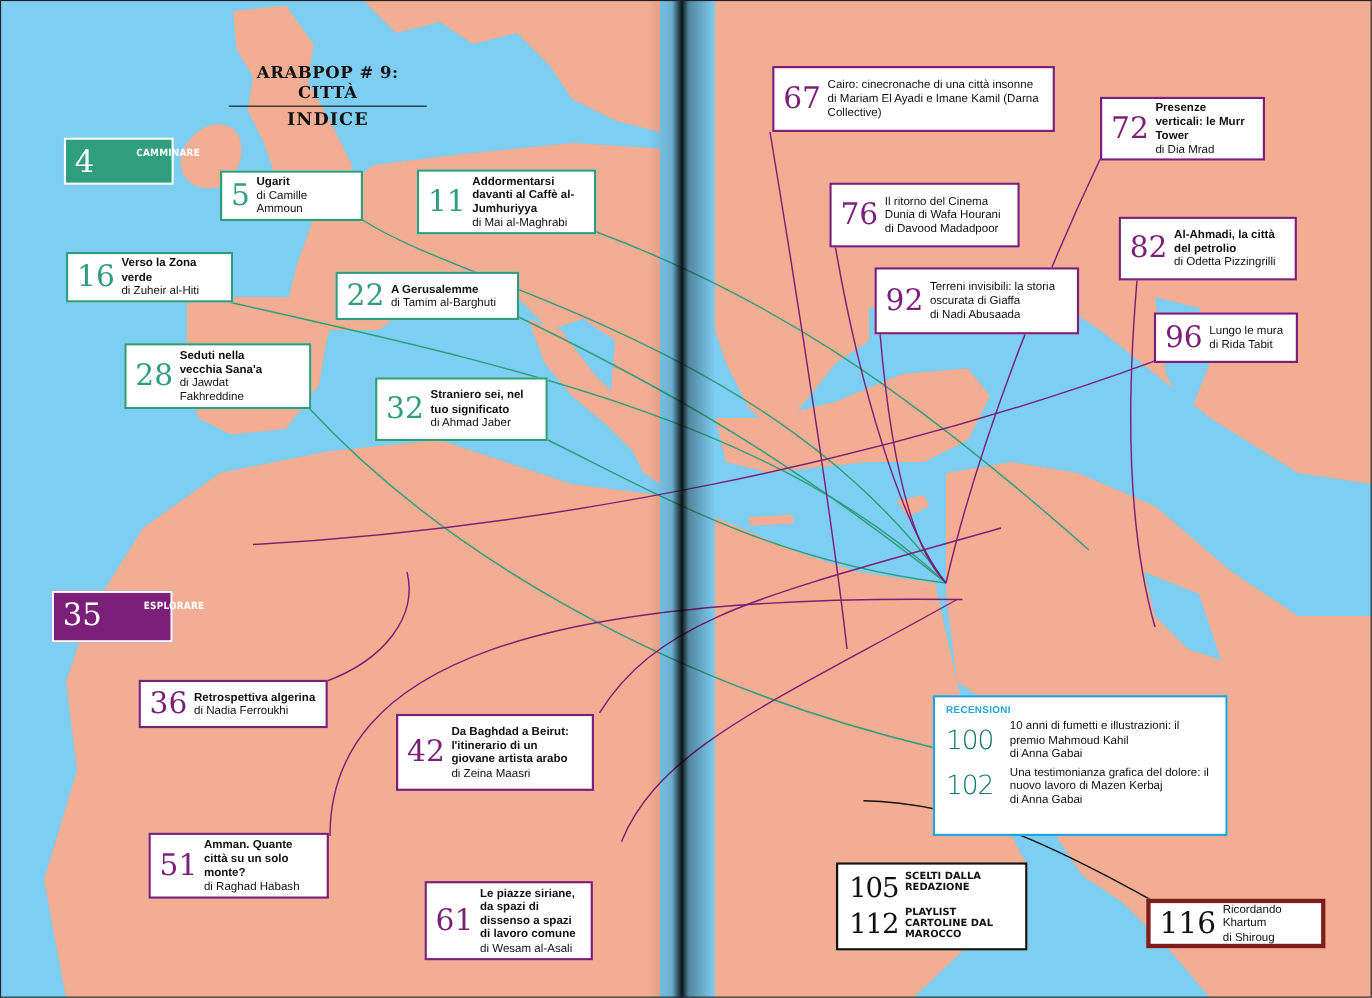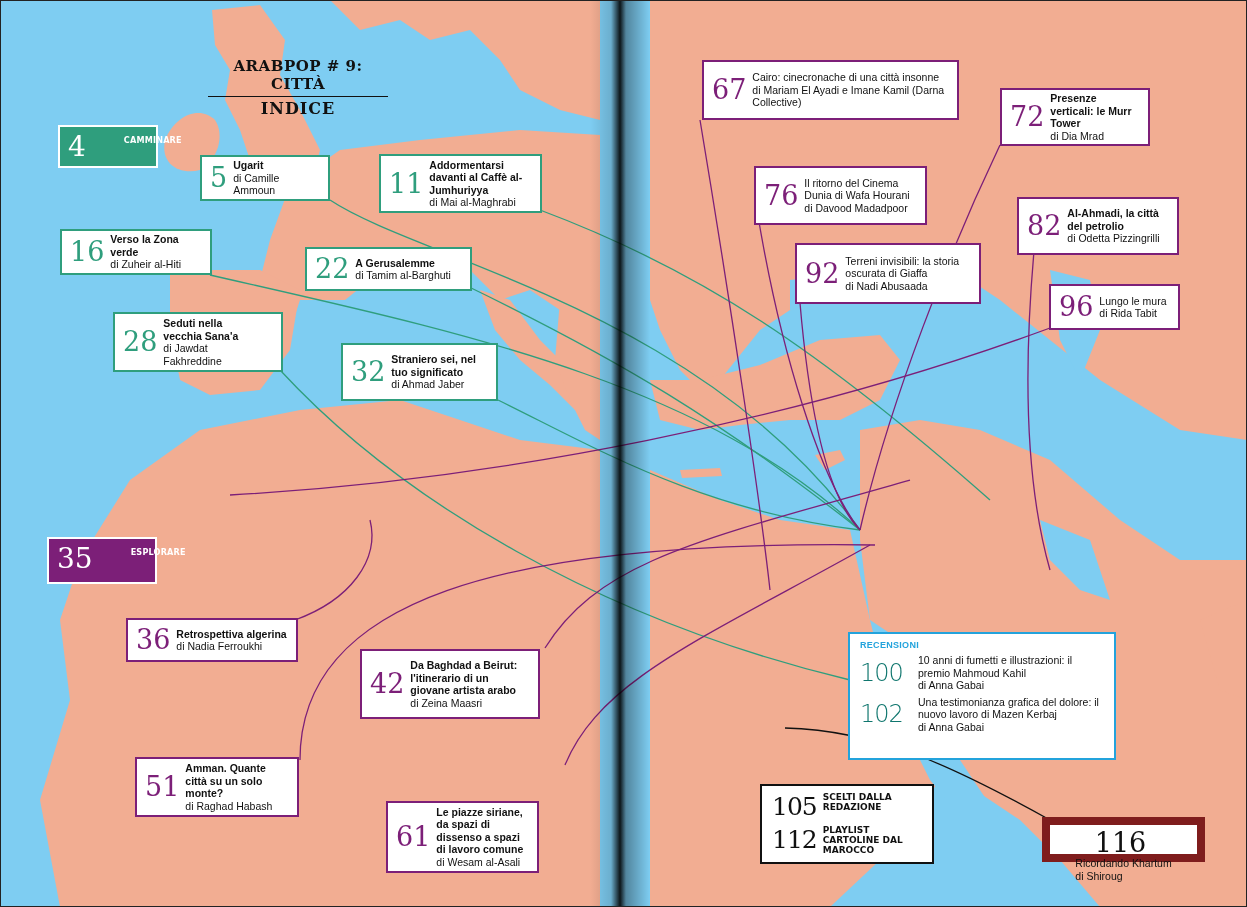--- a/index.html
+++ b/index.html
@@ -27,21 +27,21 @@
   .reviews .hd{color:#23a3dc;font-weight:bold;font-size:9px;letter-spacing:0.3px;}
   .reviews .row{display:flex;align-items:center;margin-top:4px;}
   .reviews .num{font-family:"DejaVu Sans",sans-serif;color:#0f766e;font-size:24px;font-weight:300;margin-right:8px;width:50px;flex:0 0 auto;letter-spacing:-1px;}
   .reviews .txt{font-size:10.5px;line-height:12.5px;color:#111;}
   .reviews .txt .tt{display:block;font-weight:bold;}
   .reviews .txt .au{display:block;}
   .extras{position:absolute;left:760px;top:784px;width:174px;height:80px;background:#fff;border:2px solid #111;box-sizing:border-box;padding:6px 10px;}
   .extras .row{display:flex;align-items:flex-start;margin-bottom:4px;}
   .extras .num{font-family:"DejaVu Serif",serif;font-size:25px;color:#111;margin-right:6px;letter-spacing:-1px;}
   .extras .lbl{font-weight:bold;font-size:9px;line-height:10px;color:#111;font-family:"DejaVu Sans",sans-serif;}
-  .card.black{border:8px solid #7f1d1d;flex-direction:column;}
+  .card.black{border:4px solid #7f1d1d;}
   .card.black .num{color:#111;}
 </style>
 </head>
 <body>
 
 <svg id="map" viewBox="0 0 1247 907" xmlns="http://www.w3.org/2000/svg">
   <rect width="1247" height="907" fill="#7ecdf2"></rect>
   <g fill="#f2ad92">
 
     <path d="M165 140 C175 115 200 105 215 120 C225 135 218 160 200 170 C180 175 160 165 165 140Z"></path>

